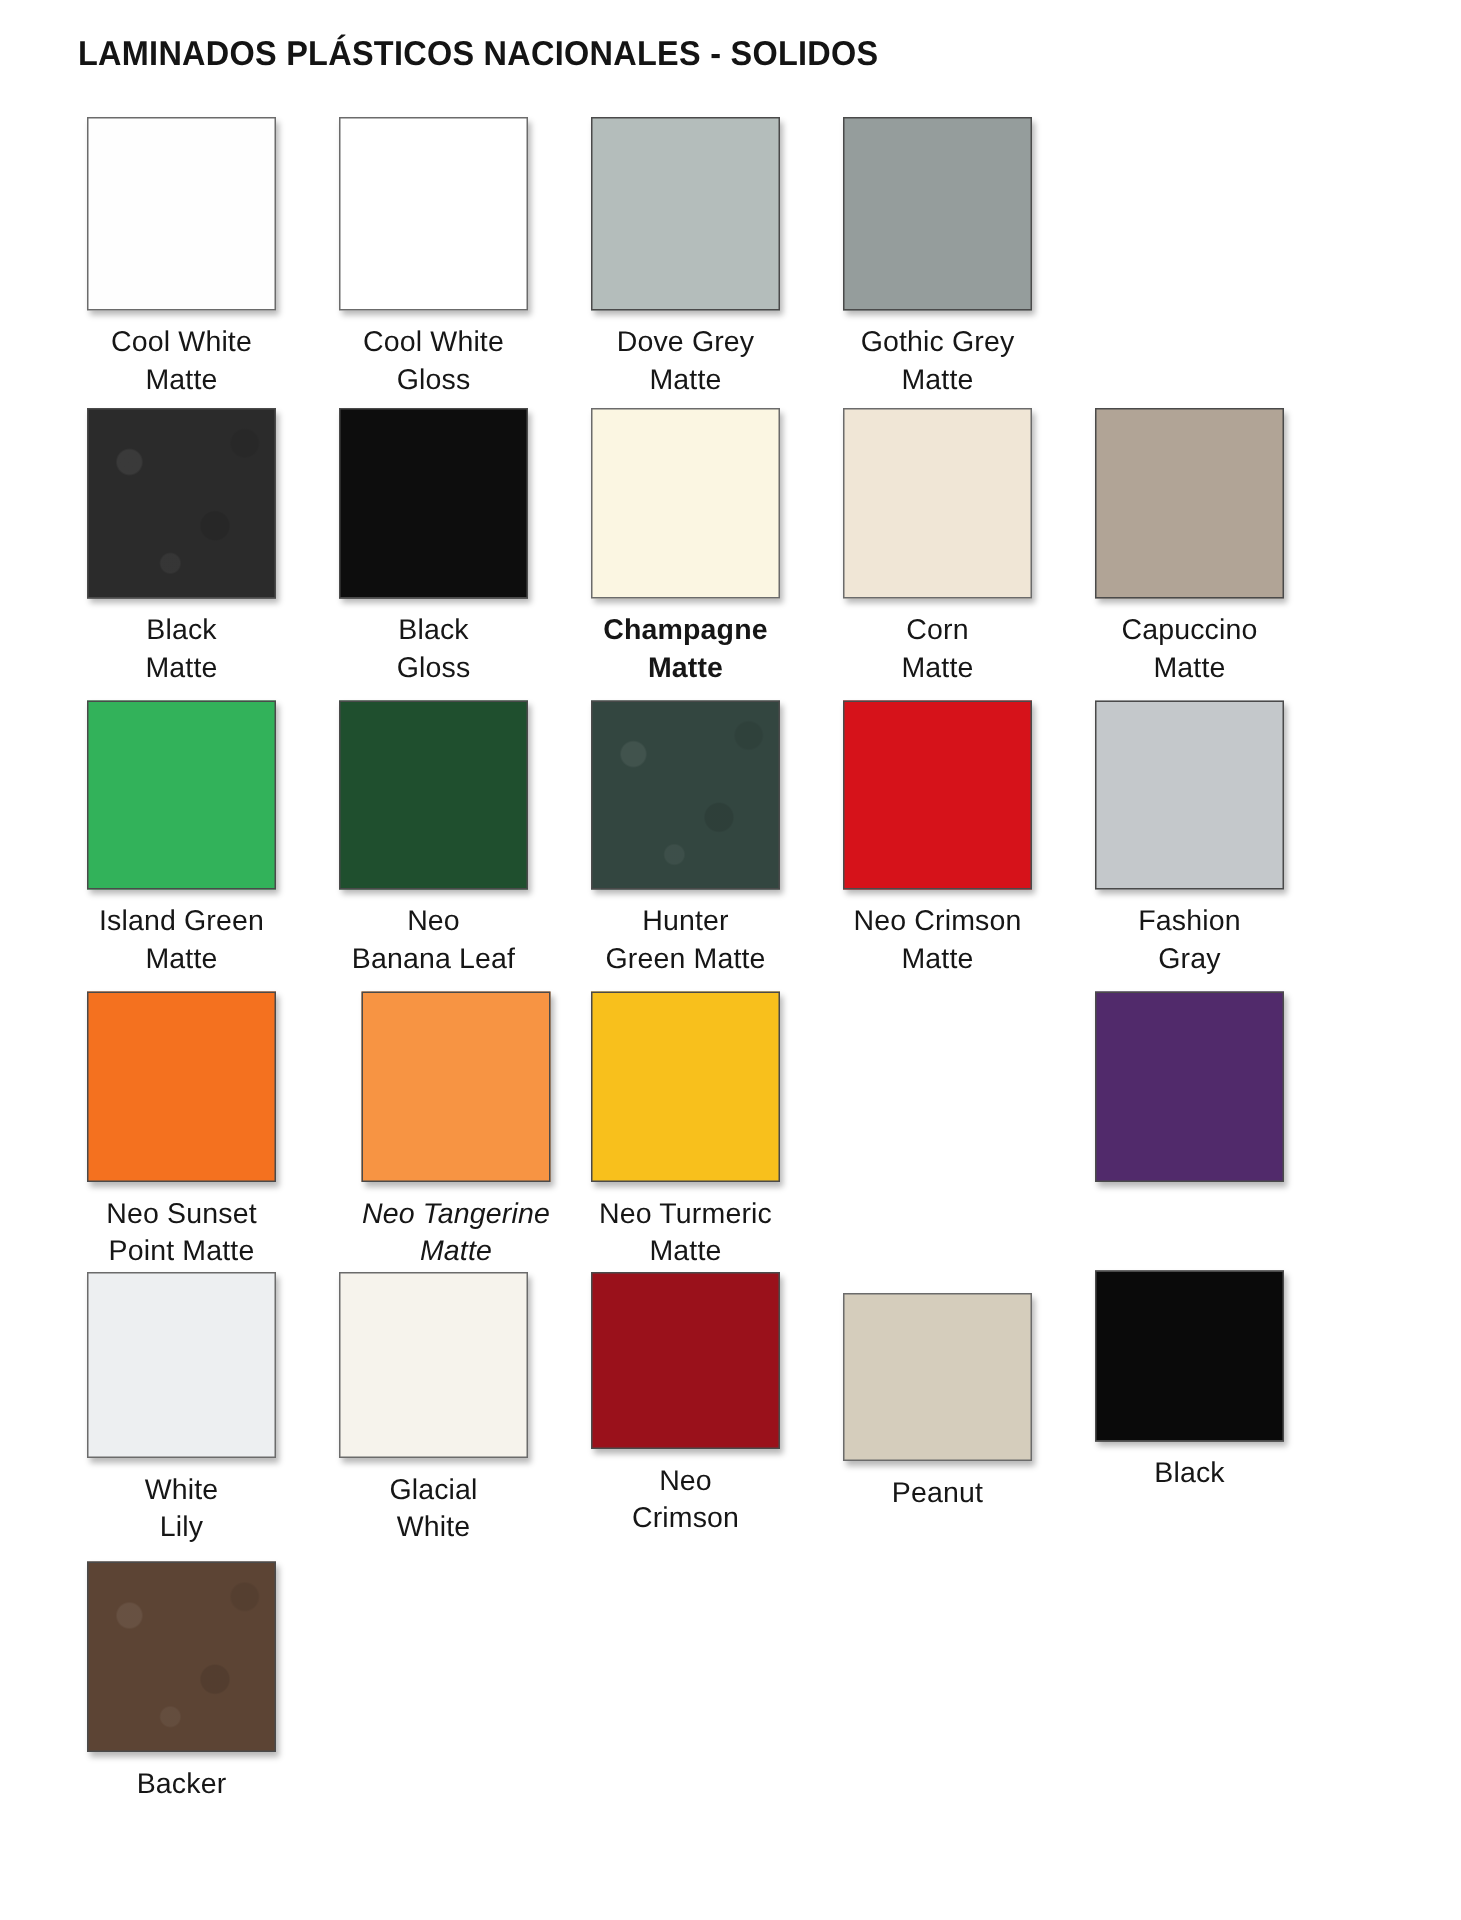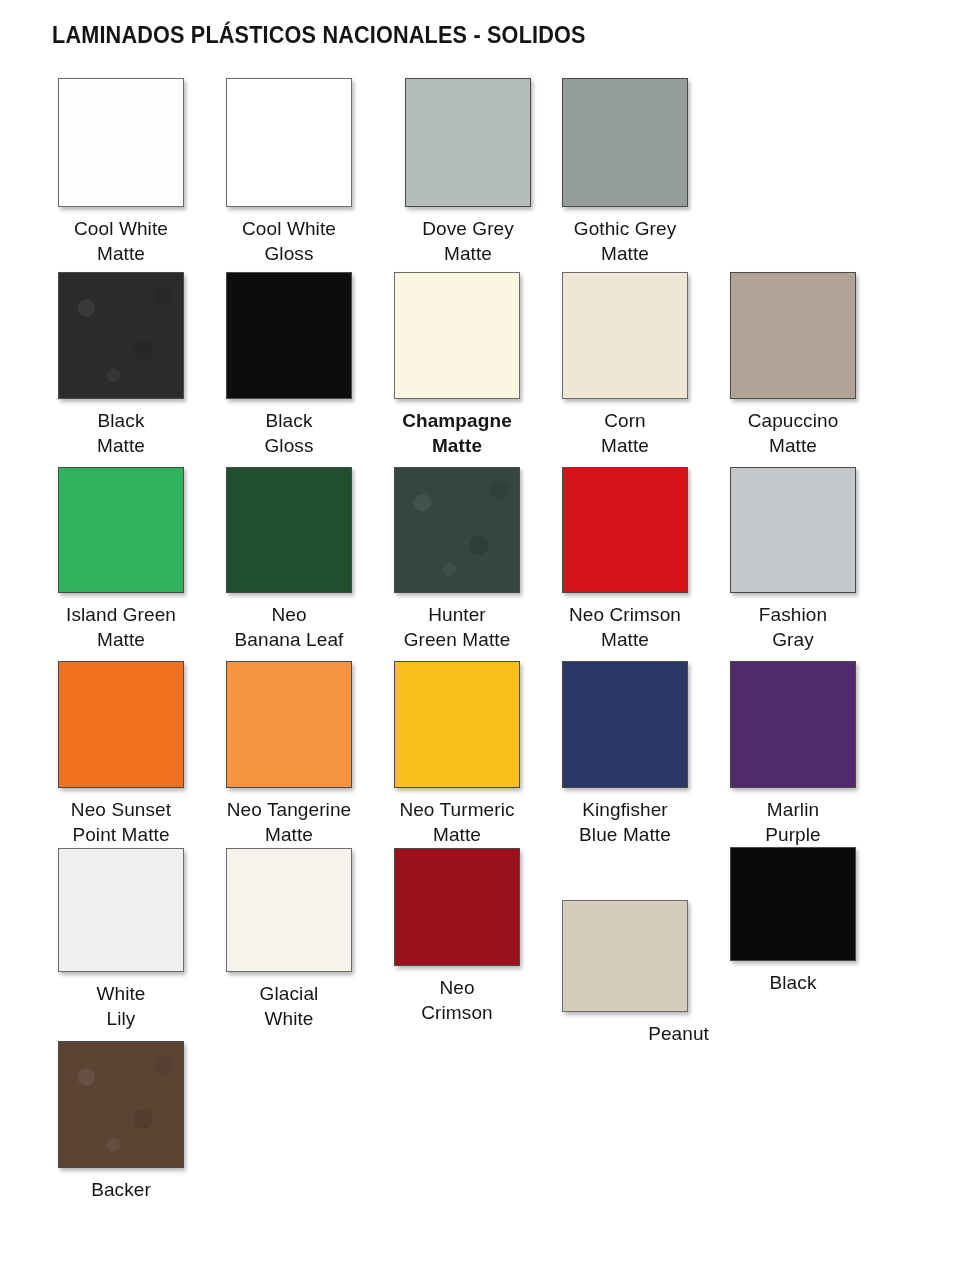--- a/index.html
+++ b/index.html
@@ -88,21 +88,21 @@
     <div class="swatch-cell" style="left: 37px; top: 78px;">
       <div class="swatch-chip chip-light" title="Cool White Matte" style="width: 126px; height: 129px; background: rgb(254, 254, 254);"></div>
       <div class="swatch-label">Cool White
 Matte</div>
     </div>
     <div class="swatch-cell" style="left: 205px; top: 78px;">
       <div class="swatch-chip chip-light" title="Cool White Gloss" style="width: 126px; height: 129px; background: rgb(255, 255, 255);"></div>
       <div class="swatch-label">Cool White
 Gloss</div>
     </div>
-    <div class="swatch-cell" style="left: 384px; top: 78px;">
+    <div class="swatch-cell" style="left: 373px; top: 78px;">
       <div class="swatch-chip" title="Dove Grey Matte" style="width: 126px; height: 129px; background: rgb(180, 189, 187);"></div>
       <div class="swatch-label">Dove Grey
 Matte</div>
     </div>
     <div class="swatch-cell" style="left: 541px; top: 78px;">
       <div class="swatch-chip" title="Gothic Grey Matte" style="width: 126px; height: 129px; background: rgb(149, 157, 156);"></div>
       <div class="swatch-label">Gothic Grey
 Matte</div>
     </div>
     <div class="swatch-cell" style="left: 37px; top: 272px;">
@@ -153,56 +153,49 @@
     <div class="swatch-cell" style="left: 709px; top: 467px;">
       <div class="swatch-chip" title="Fashion Gray" style="width: 126px; height: 126px; background: rgb(196, 200, 203);"></div>
       <div class="swatch-label">Fashion
 Gray</div>
     </div>
     <div class="swatch-cell" style="left: 37px; top: 661px;">
       <div class="swatch-chip" title="Neo Sunset Point Matte" style="width: 126px; height: 127px; background: rgb(244, 113, 31);"></div>
       <div class="swatch-label">Neo Sunset
 Point Matte</div>
     </div>
-    <div class="swatch-cell" style="left: 205px; top: 661px;">
+    <div class="swatch-cell" style="left: 220px; top: 661px; font-style: italic;">
       <div class="swatch-chip" title="Neo Tangerine Matte" style="width: 126px; height: 127px; background: rgb(247, 148, 67);"></div>
       <div class="swatch-label">Neo Tangerine
 Matte</div>
     </div>
     <div class="swatch-cell" style="left: 373px; top: 661px;">
       <div class="swatch-chip" title="Neo Turmeric Matte" style="width: 126px; height: 127px; background: rgb(248, 192, 28);"></div>
       <div class="swatch-label">Neo Turmeric
 Matte</div>
     </div>
-    <div class="swatch-cell" style="left: 541px; top: 661px;">
-      <div class="swatch-chip" title="Kingfisher Blue Matte" style="width: 126px; height: 127px; background: rgb(42, 54, 99);"></div>
-      <div class="swatch-label">Kingfisher
-Blue Matte</div>
-    </div>
     <div class="swatch-cell" style="left: 709px; top: 661px;">
       <div class="swatch-chip" title="Marlin Purple" style="width: 126px; height: 127px; background: rgb(81, 42, 107);"></div>
-      <div class="swatch-label">Marlin
-Purple</div>
     </div>
     <div class="swatch-cell" style="left: 37px; top: 848px;">
       <div class="swatch-chip chip-light" title="White Lily" style="width: 126px; height: 124px; background: rgb(237, 239, 241);"></div>
       <div class="swatch-label">White
 Lily</div>
     </div>
     <div class="swatch-cell" style="left: 205px; top: 848px;">
       <div class="swatch-chip chip-light" title="Glacial White" style="width: 126px; height: 124px; background: rgb(246, 243, 236);"></div>
       <div class="swatch-label">Glacial
 White</div>
     </div>
     <div class="swatch-cell" style="left: 373px; top: 848px;">
       <div class="swatch-chip" title="Neo Crimson" style="width: 126px; height: 118px; background: rgb(154, 17, 27);"></div>
       <div class="swatch-label">Neo
 Crimson</div>
     </div>
-    <div class="swatch-cell" style="left: 541px; top: 900px; text-align: right;">
+    <div class="swatch-cell" style="left: 541px; top: 862px;">
       <div class="swatch-chip chip-light" title="Peanut" style="width: 126px; height: 112px; background: rgb(213, 205, 188);"></div>
       <div class="swatch-label">Peanut</div>
     </div>
     <div class="swatch-cell" style="left: 709px; top: 847px;">
       <div class="swatch-chip" title="Black" style="width: 126px; height: 114px; background: rgb(10, 10, 10);"></div>
       <div class="swatch-label">Black</div>
     </div>
     <div class="swatch-cell" style="left: 37px; top: 1041px;">
       <div class="swatch-chip chip-textured" title="Backer" style="width: 126px; height: 127px; background: rgb(92, 68, 52);"></div>
       <div class="swatch-label">Backer</div>

